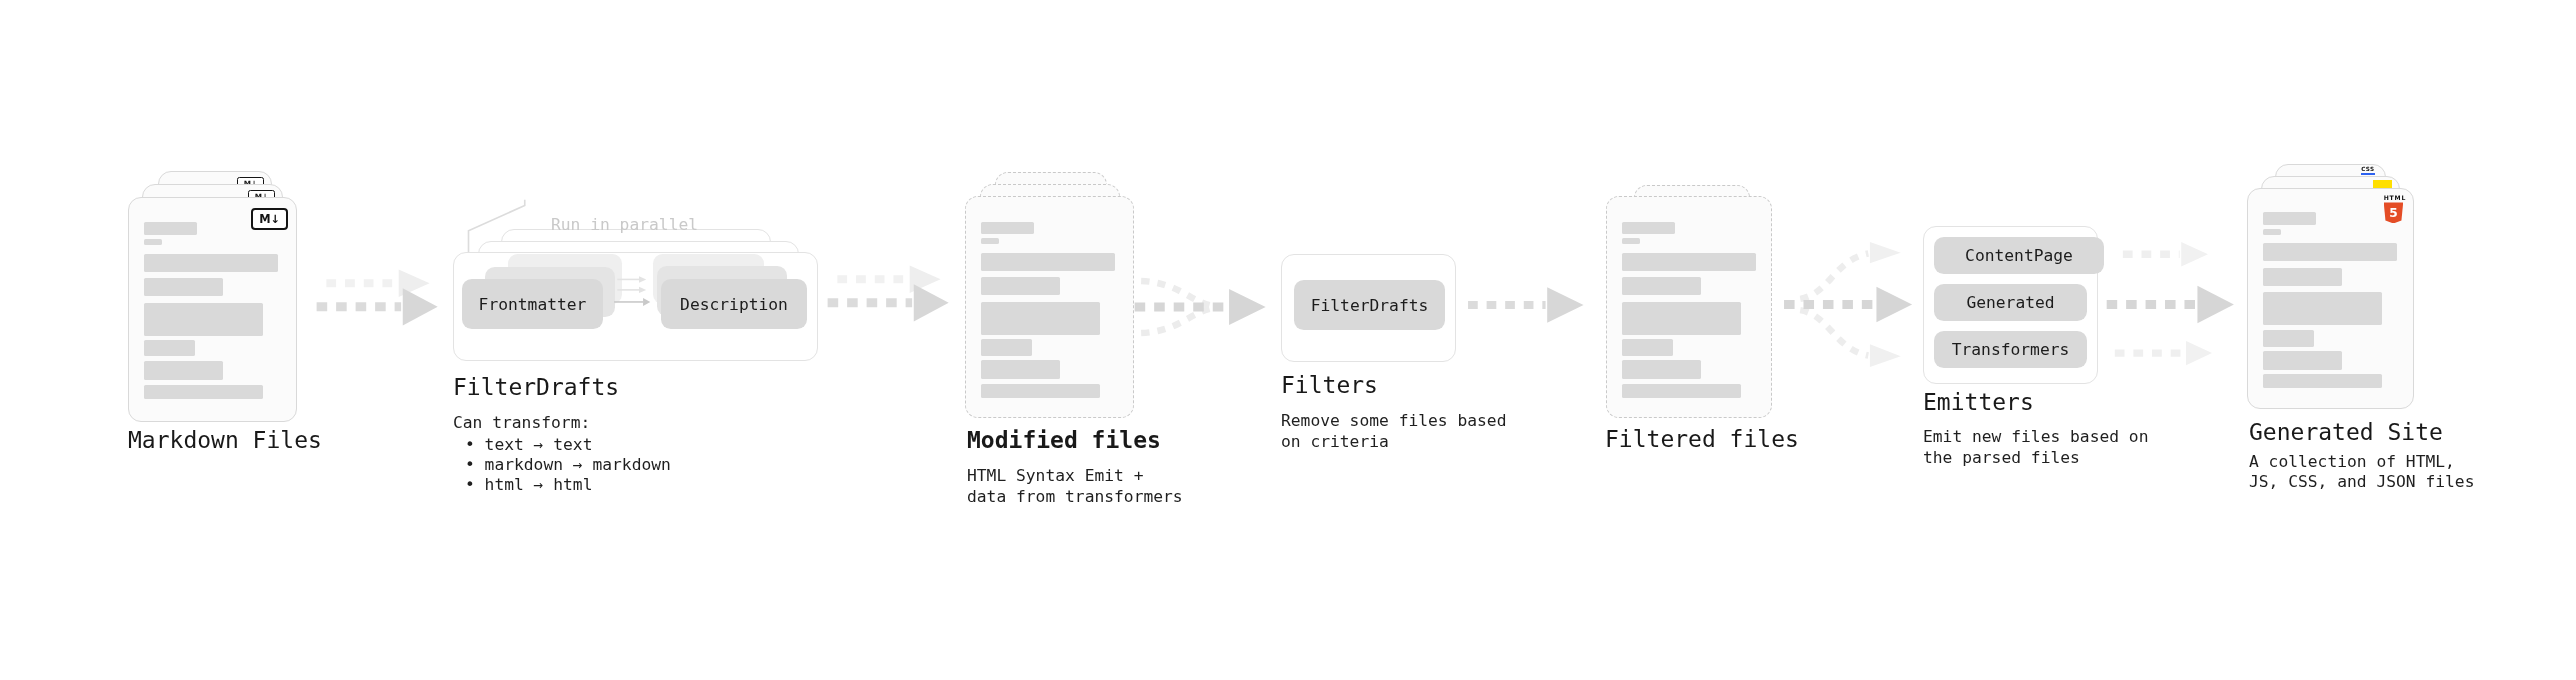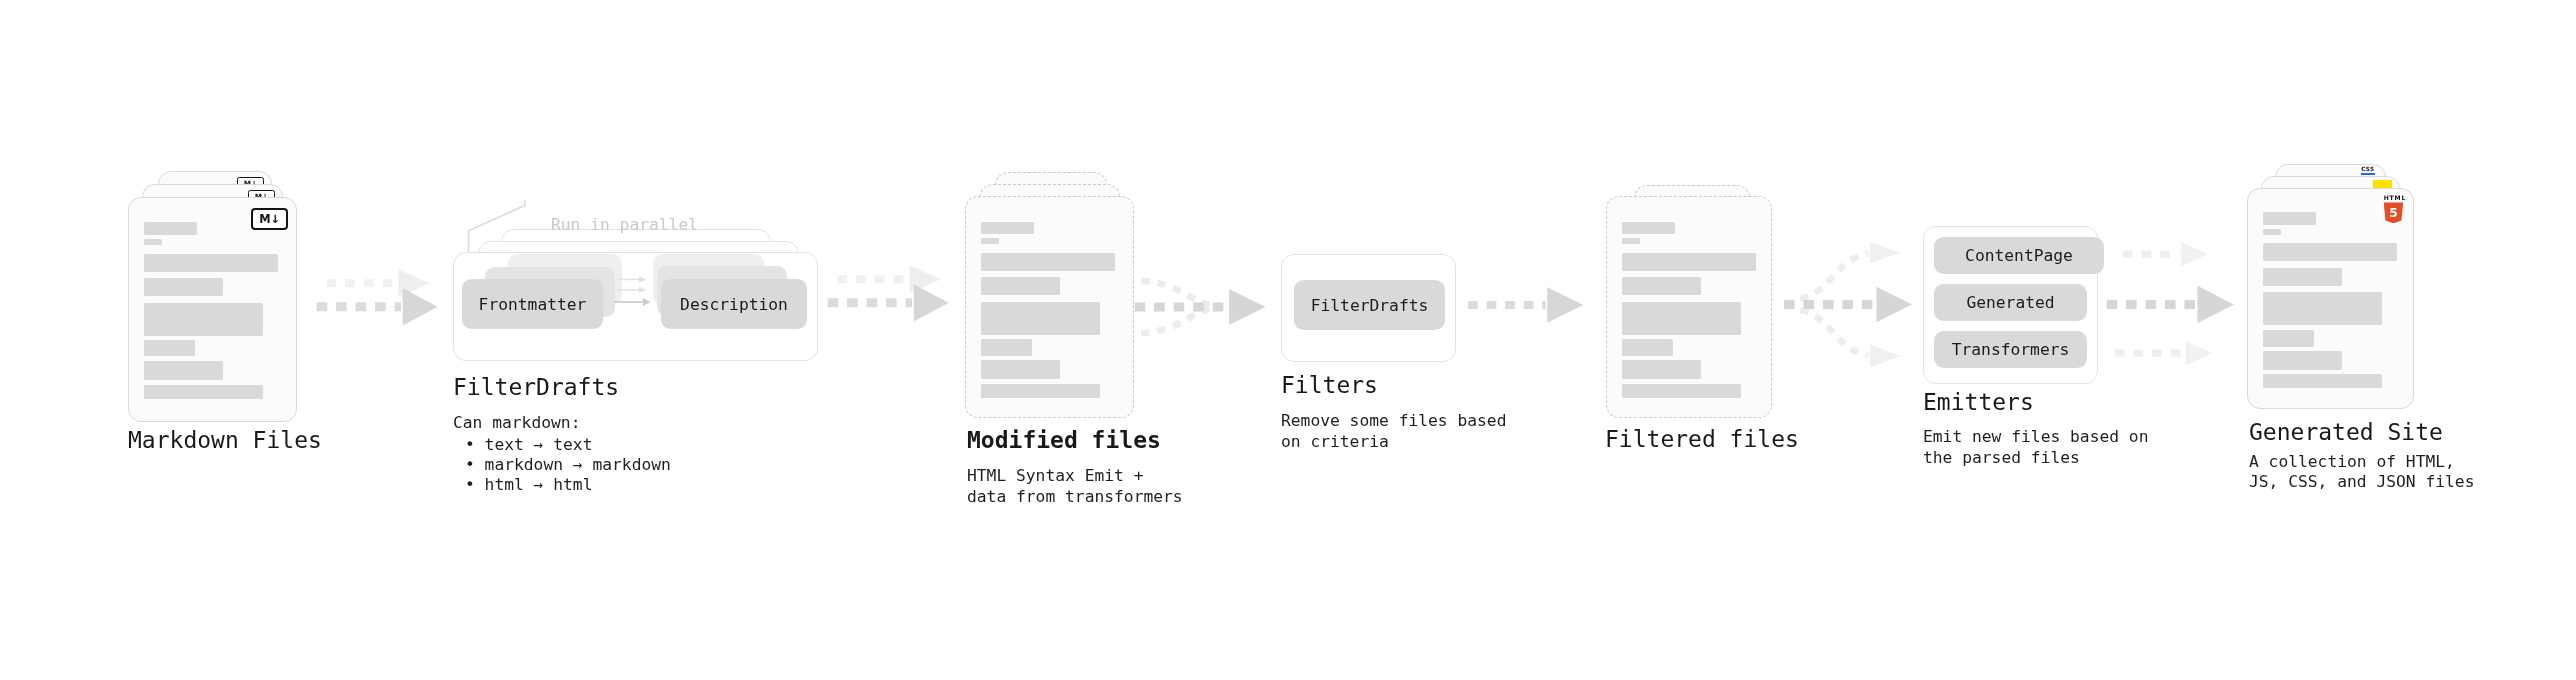--- a/index.html
+++ b/index.html
@@ -99,21 +99,21 @@
     <line x1="2" y1="36" x2="38" y2="36" stroke="#c9c9c9" stroke-width="2"></line>
     <polygon points="38,31 47,36 38,41" fill="#c9c9c9"></polygon>
   </svg>
 
   <svg style="left:453px;top:198px;" width="106" height="59" viewBox="0 0 130 72">
     <polyline points="88,2 88,9 19,40 19,66" fill="none" stroke="#dcdcdc" stroke-width="2"></polyline>
   </svg>
   <div class="callout" style="left:527px;top:215px;margin-left:24px;">Run in parallel</div>
 
   <div class="h1" style="left:453px;top:374px;">FilterDrafts</div>
-  <div class="sub" style="left:453px;top:413px;">Can markdown:</div>
+  <div class="sub" style="left:453px;top:413px;">Can transform:</div>
   <div class="sub" style="left:465px;top:435px;">• text → text</div>
   <div class="sub" style="left:465px;top:455px;">• markdown → markdown</div>
   <div class="sub" style="left:465px;top:475px;">• html → html</div>
 
   <svg style="left:826px;top:263px;" width="130" height="65" viewBox="0 0 160 80">
     <g>
       <line x1="14" y1="20" x2="100" y2="20" stroke="#f1f1f1" stroke-width="10" stroke-dasharray="12 11"></line>
       <polygon points="103,3 141,20 103,37" fill="#eeeeee"></polygon>
     </g>
     <g>

